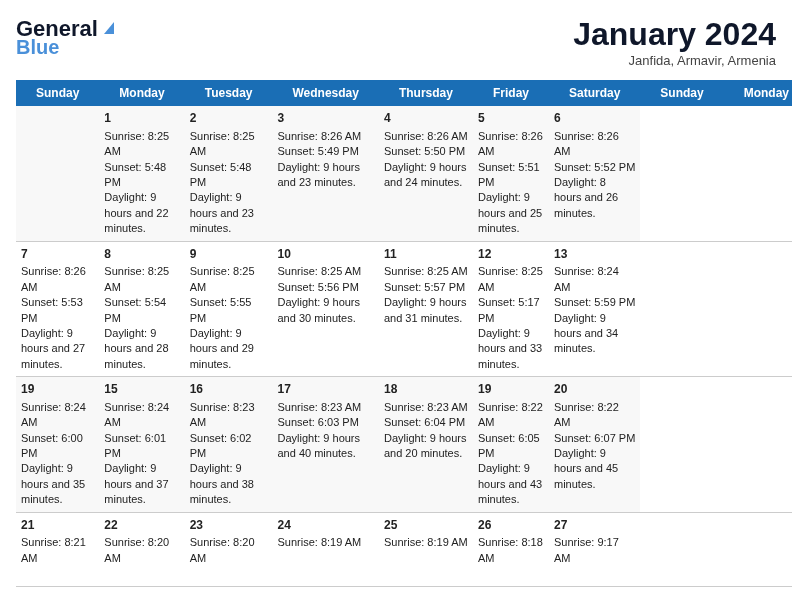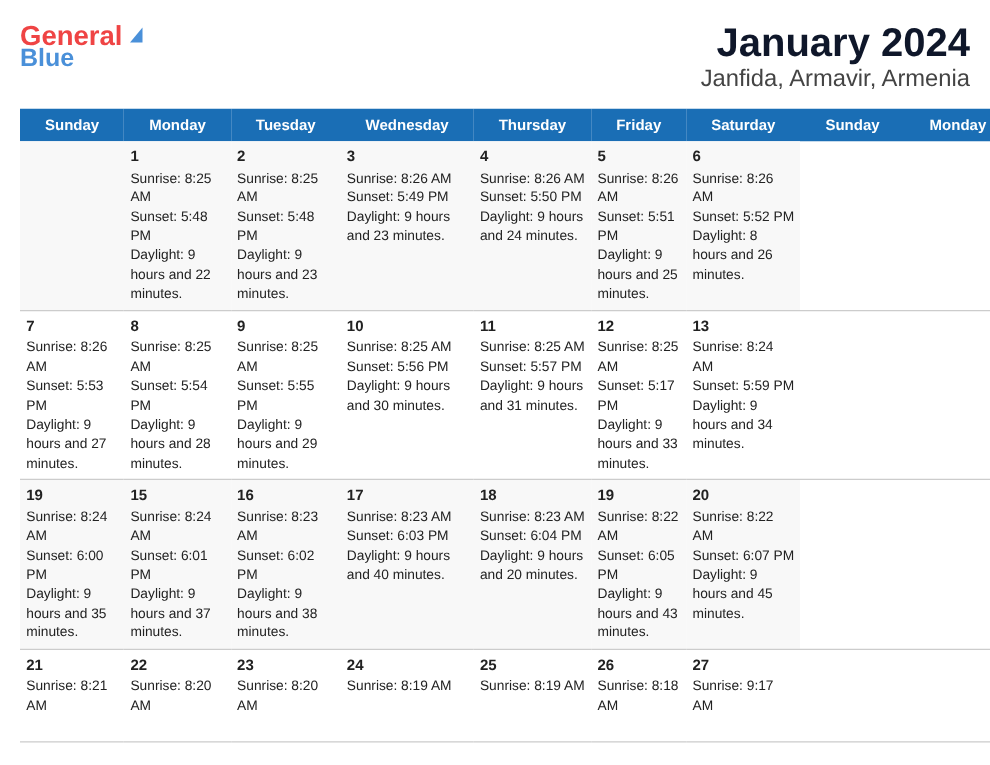--- a/index.html
+++ b/index.html
@@ -27,21 +27,21 @@
     }
     .title-area {
       text-align: right;
     }
     .title-area h1 {
       font-size: 32px;
       font-weight: bold;
       color: #0f172a;
     }
     .title-area h2 {
-      font-size: 19px;
+      font-size: 13px;
       font-weight: normal;
       color: #444;
     }
     table {
       width: 100%;
       border-collapse: collapse;
       font-size: 11px;
     }
     thead tr th {
       background-color: #1a6eb5;
@@ -73,21 +73,21 @@
       display: block;
       margin-bottom: 2px;
     }
   </style>
 </head>
 <body>
 
 <div class="header-area">
   <div class="logo">
     <div class="logo-row">
-      <span style="font-size:22px;font-weight:bold;color:#ef4444;">General</span>
+      <span style="font-size:22px;font-weight:bold;color:#0f172a;">General</span>
       <svg width="18" height="18" viewBox="0 0 18 18" style="margin-left:2px;margin-top:-4px;">
         <polygon points="4,16 14,16 14,4" fill="#4a90d9"></polygon>
       </svg>
     </div>
     <span style="font-size:20px;font-weight:bold;color:#4a90d9;margin-top:-6px;">Blue</span>
   </div>
   <div class="title-area">
     <h1>January 2024</h1>
     <h2>Janfida, Armavir, Armenia</h2>
   </div>

